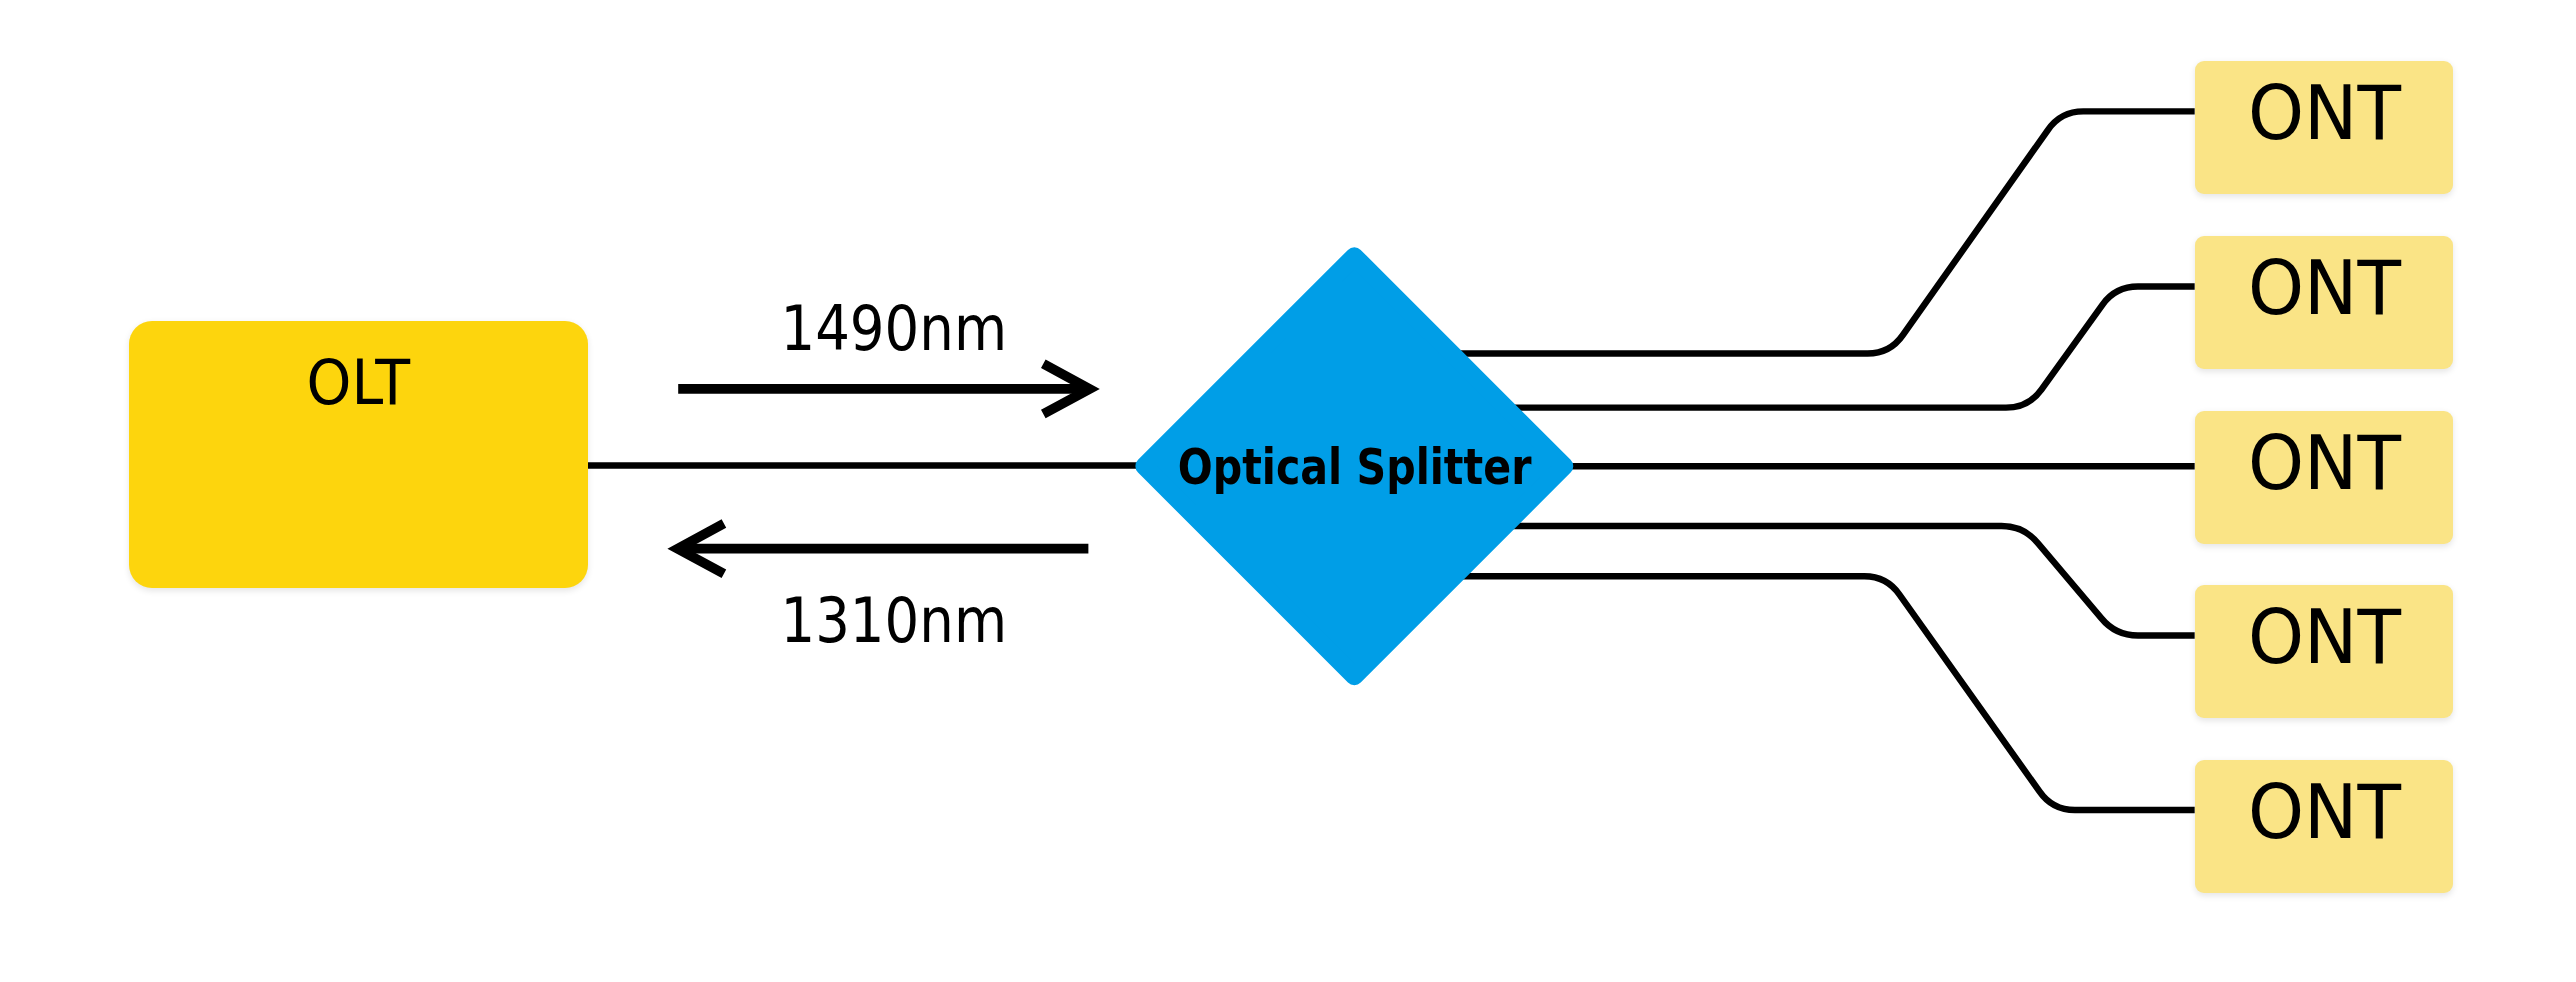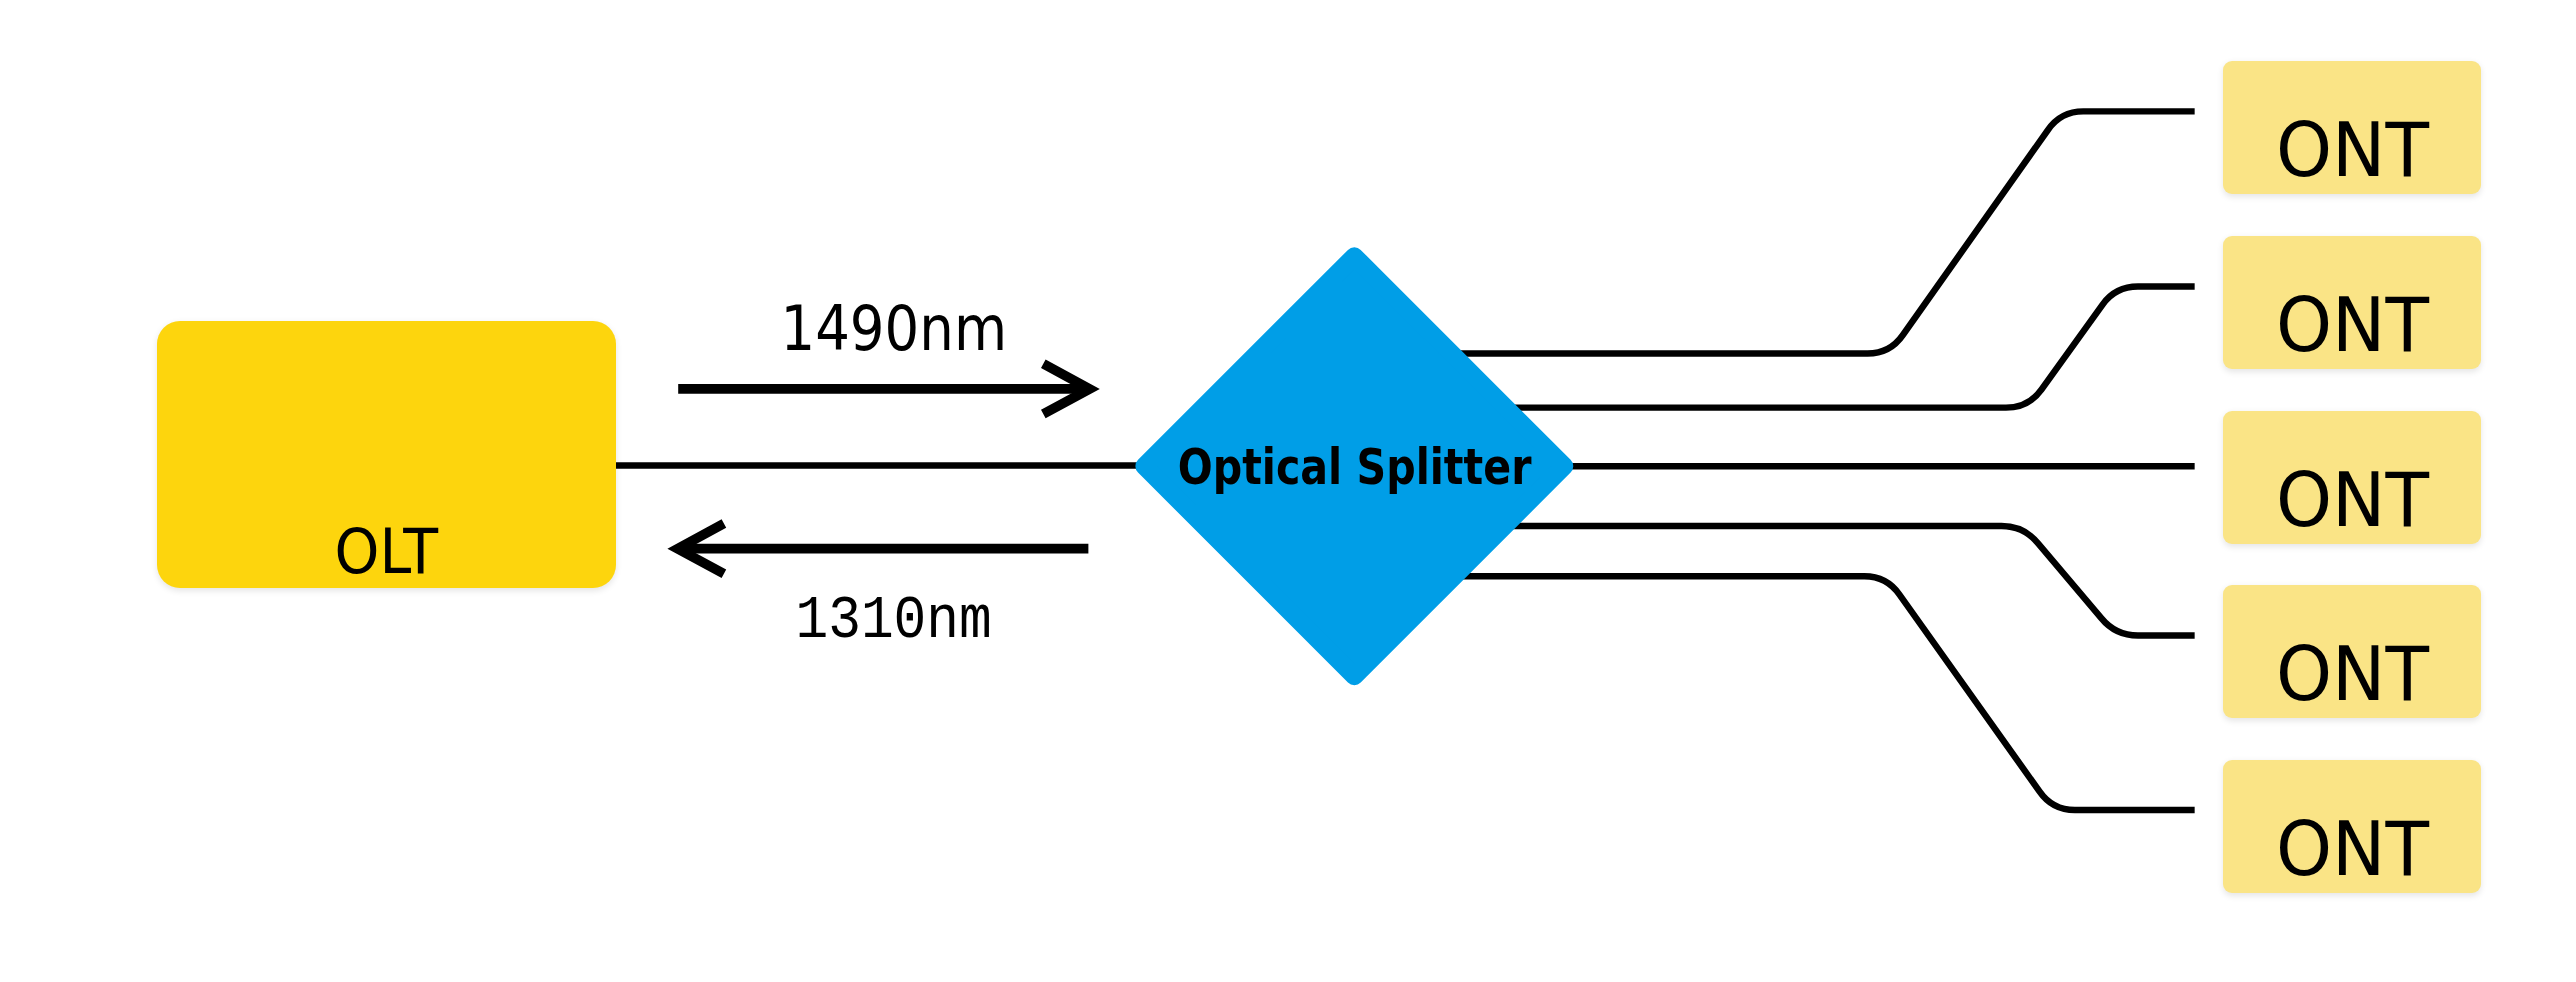--- a/index.html
+++ b/index.html
@@ -16,23 +16,22 @@
     width:2576px;height:982px;
     background:var(--bg);
     overflow:hidden;
     font-family:"DejaVu Sans","Liberation Sans",sans-serif;
     color:var(--text-color);
   }
   #wires{position:absolute;left:0;top:0;width:2576px;height:982px;}
 
   .node{
     position:absolute;
-    display:flex;align-items:flex-end;justify-content:center;
+    display:flex;align-items:flex-start;justify-content:center;
     box-sizing:border-box;
-    margin-left:28px;
   }
   .node span{display:inline-block;white-space:nowrap;}
 
   .olt-box{
     left:129px;top:321px;width:459px;height:267px;
     background:var(--olt-fill);
     border-radius:23px;
     font-size:62px;
     box-shadow:0 2.6px 6.4px rgba(0,0,0,0.10);
   }
@@ -62,21 +61,21 @@
 
   .wave-label{
     position:absolute;
     left:701px;width:386px;height:97px;
     display:flex;align-items:center;justify-content:center;
     font-size:62px;
     text-align:center;
   }
   .wave-label span{display:inline-block;transform:scaleX(0.88);white-space:nowrap;}
   .wave-down{top:280px;}
-  .wave-up{top:572px;font-family:Liberation Mono, monospace;}
+  .wave-up{top:572px;}
 </style>
 </head>
 <body>
 
 <div id="canvas">
 
   <svg id="wires" viewBox="0 0 4000 1525" xmlns="http://www.w3.org/2000/svg">
 
     <line x1="912" y1="723" x2="1800" y2="723" stroke="var(--line-color)" stroke-width="10"></line>
 

